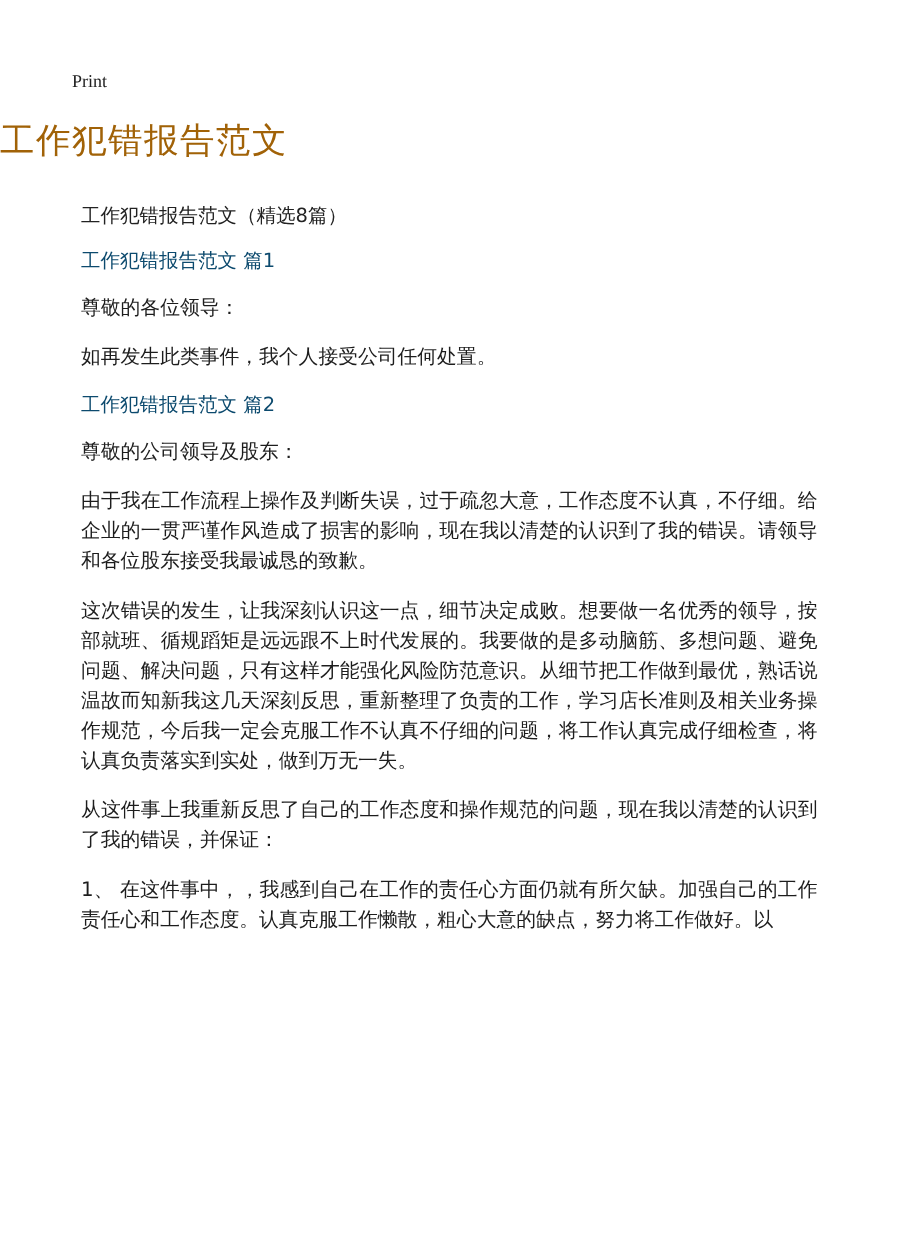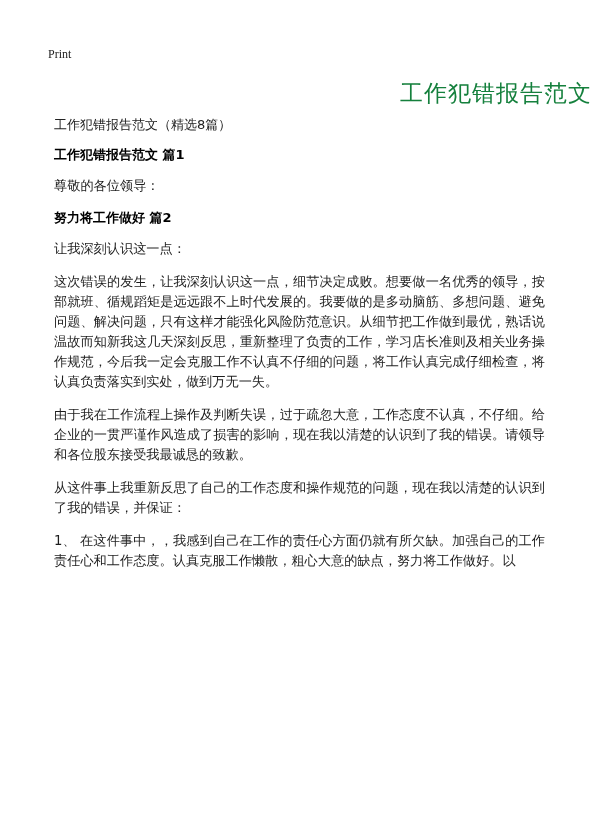--- a/index.html
+++ b/index.html
@@ -1,40 +1,41 @@
 <!DOCTYPE html>
 <html><head>
 <meta charset="utf-8">
 <style>
   html, body { margin: 0; padding: 0; background: #ffffff; }
   body { width: 600px; height: 828px; overflow: hidden; position: relative;
          font-family: "DejaVu Sans", "Liberation Sans", sans-serif; color: #1a1a1a; }
   .page { position: absolute; left: 0; top: 0; width: 600px; height: 828px; }
   .print-label { position: absolute; left: 48px; top: 47px; font-family: "Liberation Serif", "DejaVu Serif", serif;
                  font-size: 12px; color: #222; letter-spacing: 0; }
-  .doc-title { position: absolute; left: 0; width: 592px; top: 78px; text-align: right;
-               font-size: 23px; font-weight: normal; color: #15803d; margin: 0; letter-spacing: 1px; }
-  .content { position: absolute; left: 54px; top: 116px; width: 494px; }
+  .doc-title { position: absolute; left: 0; width: 592px; top: 78px; text-align: left;
+               font-size: 23px; font-weight: normal; color: #a16207; margin: 0; letter-spacing: 1px; }
+  .content { position: absolute; left: 54px; top: 136px; width: 494px; }
   .subtitle { font-size: 13px; line-height: 18px; margin: 0 0 12px 0; color: #222; }
-  .section-heading { font-size: 13px; font-weight: bold; line-height: 18px; margin: 0 0 12px 0; color: #000000; }
+  .section-heading { font-size: 13px; font-weight: normal; line-height: 18px; margin: 0 0 12px 0; color: #0c4a6e; }
   .para { font-size: 13.2px; line-height: 20px; margin: 0 3px 13px 0; color: #1d1d1d; text-align: justify; }
 </style>
 </head>
 <body>
 
 <div class="page">
   <div class="print-label">Print</div>
   <h1 class="doc-title">工作犯错报告范文</h1>
 
   <div class="content">
     <p class="subtitle">工作犯错报告范文（精选8篇）</p>
 
     <h2 class="section-heading">工作犯错报告范文 篇1</h2>
     <p class="para">尊敬的各位领导：</p>
+    <p class="para">如再发生此类事件，我个人接受公司任何处置。</p>
 
-    <h2 class="section-heading">努力将工作做好 篇2</h2>
-    <p class="para">让我深刻认识这一点：</p>
+    <h2 class="section-heading">工作犯错报告范文 篇2</h2>
+    <p class="para">尊敬的公司领导及股东：</p>
+    <p class="para">由于我在工作流程上操作及判断失误，过于疏忽大意，工作态度不认真，不仔细。给企业的一贯严谨作风造成了损害的影响，现在我以清楚的认识到了我的错误。请领导和各位股东接受我最诚恳的致歉。</p>
     <p class="para">这次错误的发生，让我深刻认识这一点，细节决定成败。想要做一名优秀的领导，按部就班、循规蹈矩是远远跟不上时代发展的。我要做的是多动脑筋、多想问题、避免问题、解决问题，只有这样才能强化风险防范意识。从细节把工作做到最优，熟话说温故而知新我这几天深刻反思，重新整理了负责的工作，学习店长准则及相关业务操作规范，今后我一定会克服工作不认真不仔细的问题，将工作认真完成仔细检查，将认真负责落实到实处，做到万无一失。</p>
-    <p class="para">由于我在工作流程上操作及判断失误，过于疏忽大意，工作态度不认真，不仔细。给企业的一贯严谨作风造成了损害的影响，现在我以清楚的认识到了我的错误。请领导和各位股东接受我最诚恳的致歉。</p>
     <p class="para">从这件事上我重新反思了自己的工作态度和操作规范的问题，现在我以清楚的认识到了我的错误，并保证：</p>
     <p class="para">1、 在这件事中，，我感到自己在工作的责任心方面仍就有所欠缺。加强自己的工作责任心和工作态度。认真克服工作懒散，粗心大意的缺点，努力将工作做好。以</p>
   </div>
 </div>
 
 </body></html>

